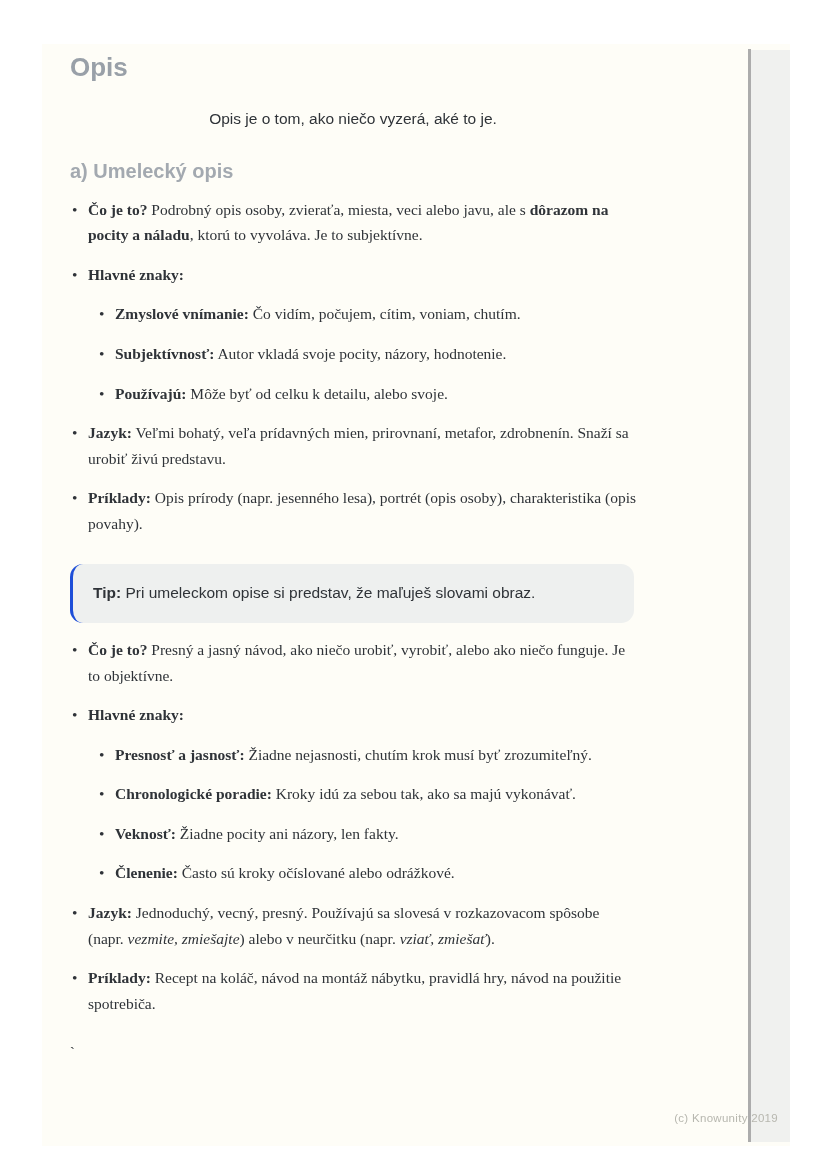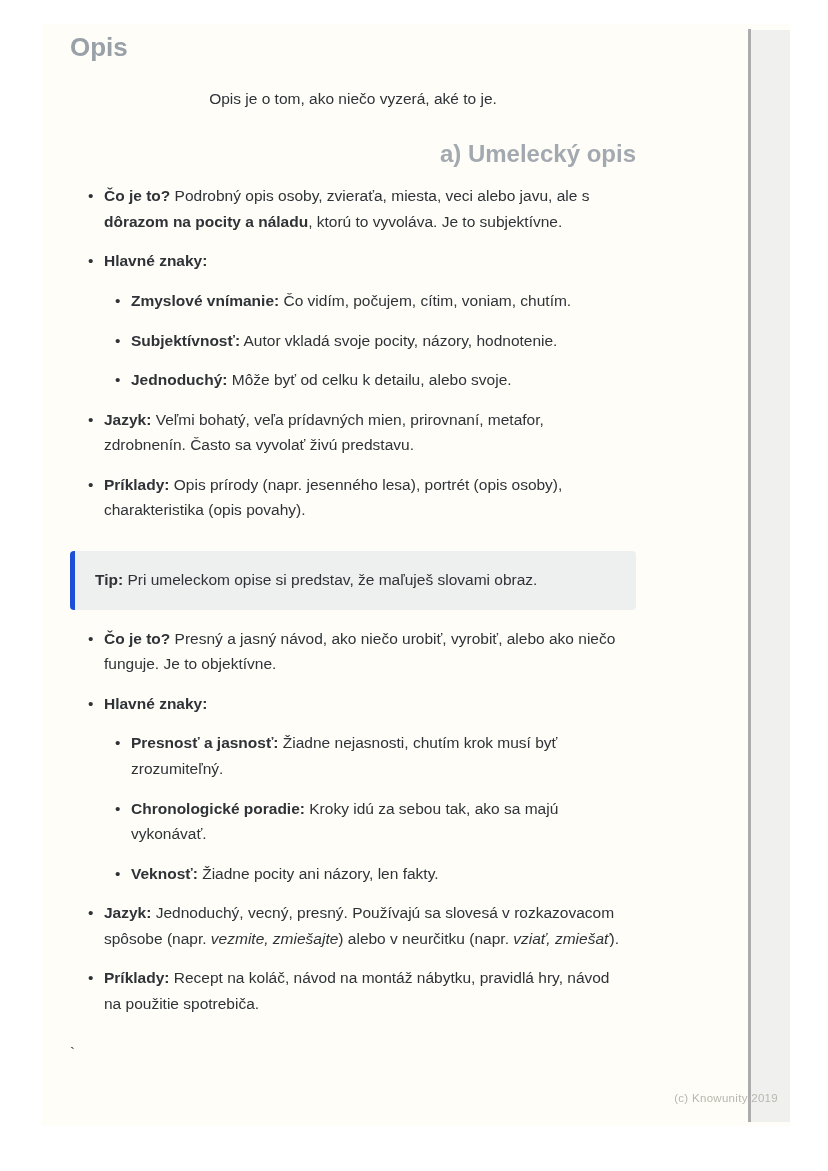--- a/index.html
+++ b/index.html
@@ -4,21 +4,21 @@
 <style>
   html,body { margin:0; padding:0; }
   body {
     width:828px; height:1171px;
     background:#ffffff;
     font-family:"Liberation Sans", sans-serif;
     position:relative;
     overflow:hidden;
   }
   .page {
-    position:absolute; left:42px; top:24px;
+    position:absolute; left:42px; top:44px;
     width:748px; height:1102px;
     background:#FEFDF7;
   }
   .side-strip {
     position:absolute; top:6px; right:0;
     width:39px; height:1092px;
     background:#F0F1EF;
   }
   .scroll-thumb {
     position:absolute; top:5px; right:39px;
@@ -34,46 +34,46 @@
     color:#99A0A8;
     margin:0; line-height:1.15;
   }
   .intro {
     margin:24px 0 0 0;
     font-size:15.5px; line-height:1.6;
     color:#2F3338;
     text-align:center;
   }
   .section-heading {
-    font-size:24px; font-weight:600;
+    font-size:20px; font-weight:600;
     color:#A3A9B0;
-    margin:28px 0 4px 0; line-height:1.15;text-align:right;
+    margin:28px 0 4px 0; line-height:1.15;
   }
-  ul.bullet-list { list-style:none; margin:16px; padding:0; }
+  ul.bullet-list { list-style:none; margin:0; padding:0;font-family:Liberation Serif, serif; }
   li.item {
     position:relative;
     padding-left:18px;
     margin-top:14px;
     font-size:15.5px; line-height:1.65;
     color:#2F3338;
   }
   li.item::before {
     content:"\2022";
     position:absolute; left:2px; top:0;
     color:#2F3338;
   }
   li.lvl2 { margin-left:27px; }
   li.item strong { font-weight:700; }
   li.item em { font-style:italic; }
   .tip {
     margin-top:28px;
     width:521px;
     background:#EEF0EF;
-    border-left:5px solid #1d4ed8;
-    border-radius:4px;
+    border-left:3px solid #1d4ed8;
+    border-radius:13px;
     padding:17px 20px;
     font-size:15.5px; line-height:1.6;
     color:#2F3338;
   }
   .tip strong { font-weight:700; }
   .stray {
     margin-top:28px;
     font-size:15px;
     color:#2F3338;
   }
@@ -94,31 +94,32 @@
   <div class="content">
     <h1 class="title">Opis</h1>
     <p class="intro">Opis je o tom, ako niečo vyzerá, aké to je.</p>
     <div id="sections">
         <h2 class="section-heading">a) Umelecký opis</h2>
         <ul class="bullet-list">
           <li class="item lvl1"><strong>Čo je to?</strong><span> Podrobný opis osoby, zvieraťa, miesta, veci alebo javu, ale s </span><strong>dôrazom na pocity a náladu</strong><span>, ktorú to vyvoláva. Je to subjektívne.</span></li>
           <li class="item lvl1"><strong>Hlavné znaky:</strong></li>
           <li class="item lvl2"><strong>Zmyslové vnímanie:</strong><span> Čo vidím, počujem, cítim, voniam, chutím.</span></li>
           <li class="item lvl2"><strong>Subjektívnosť:</strong><span> Autor vkladá svoje pocity, názory, hodnotenie.</span></li>
-          <li class="item lvl2"><strong>Jednoduchý:</strong><span> Môže byť od celku k detailu, alebo svoje.</span></li>
-          <li class="item lvl1"><strong>Jazyk:</strong><span> Veľmi bohatý, veľa prídavných mien, prirovnaní, metafor, zdrobnenín. Často sa vyvolať živú predstavu.</span></li>
+          <li class="item lvl2"><strong>Používajú:</strong><span> Môže byť od celku k detailu, alebo svoje.</span></li>
+          <li class="item lvl1"><strong>Jazyk:</strong><span> Veľmi bohatý, veľa prídavných mien, prirovnaní, metafor, zdrobnenín. Snaží sa urobiť živú predstavu.</span></li>
           <li class="item lvl1"><strong>Príklady:</strong><span> Opis prírody (napr. jesenného lesa), portrét (opis osoby), charakteristika (opis povahy).</span></li>
         </ul>
         <div class="tip"><strong>Tip:</strong><span> Pri umeleckom opise si predstav, že maľuješ slovami obraz.</span></div>
         <ul class="bullet-list">
           <li class="item lvl1"><strong>Čo je to?</strong><span> Presný a jasný návod, ako niečo urobiť, vyrobiť, alebo ako niečo funguje. Je to objektívne.</span></li>
           <li class="item lvl1"><strong>Hlavné znaky:</strong></li>
           <li class="item lvl2"><strong>Presnosť a jasnosť:</strong><span> Žiadne nejasnosti, chutím krok musí byť zrozumiteľný.</span></li>
           <li class="item lvl2"><strong>Chronologické poradie:</strong><span> Kroky idú za sebou tak, ako sa majú vykonávať.</span></li>
           <li class="item lvl2"><strong>Veknosť:</strong><span> Žiadne pocity ani názory, len fakty.</span></li>
+          <li class="item lvl2"><strong>Členenie:</strong><span> Často sú kroky očíslované alebo odrážkové.</span></li>
           <li class="item lvl1"><strong>Jazyk:</strong><span> Jednoduchý, vecný, presný. Používajú sa slovesá v rozkazovacom spôsobe (napr. </span><em>vezmite, zmiešajte</em><span>) alebo v neurčitku (napr. </span><em>vziať, zmiešať</em><span>).</span></li>
           <li class="item lvl1"><strong>Príklady:</strong><span> Recept na koláč, návod na montáž nábytku, pravidlá hry, návod na použitie spotrebiča.</span></li>
         </ul>
       </div>
     <div class="stray">`</div>
   </div>
 
   <div class="footer">(c) Knowunity 2019</div>
 </div>
 

